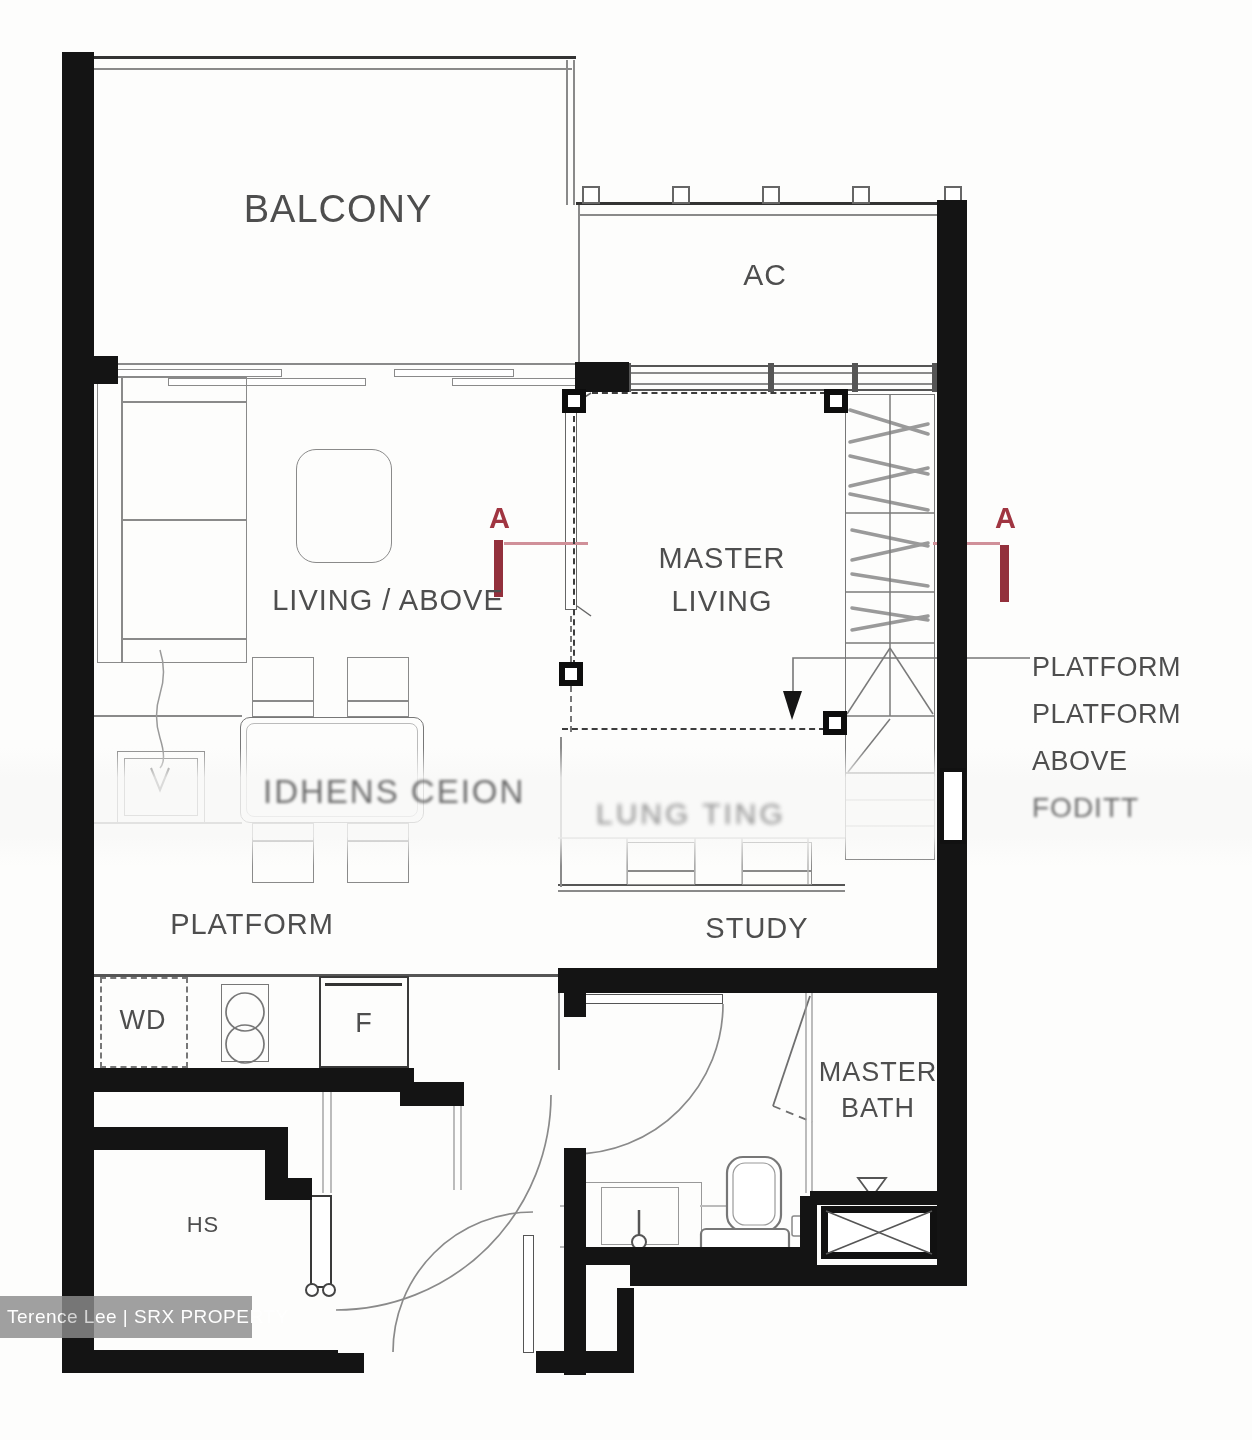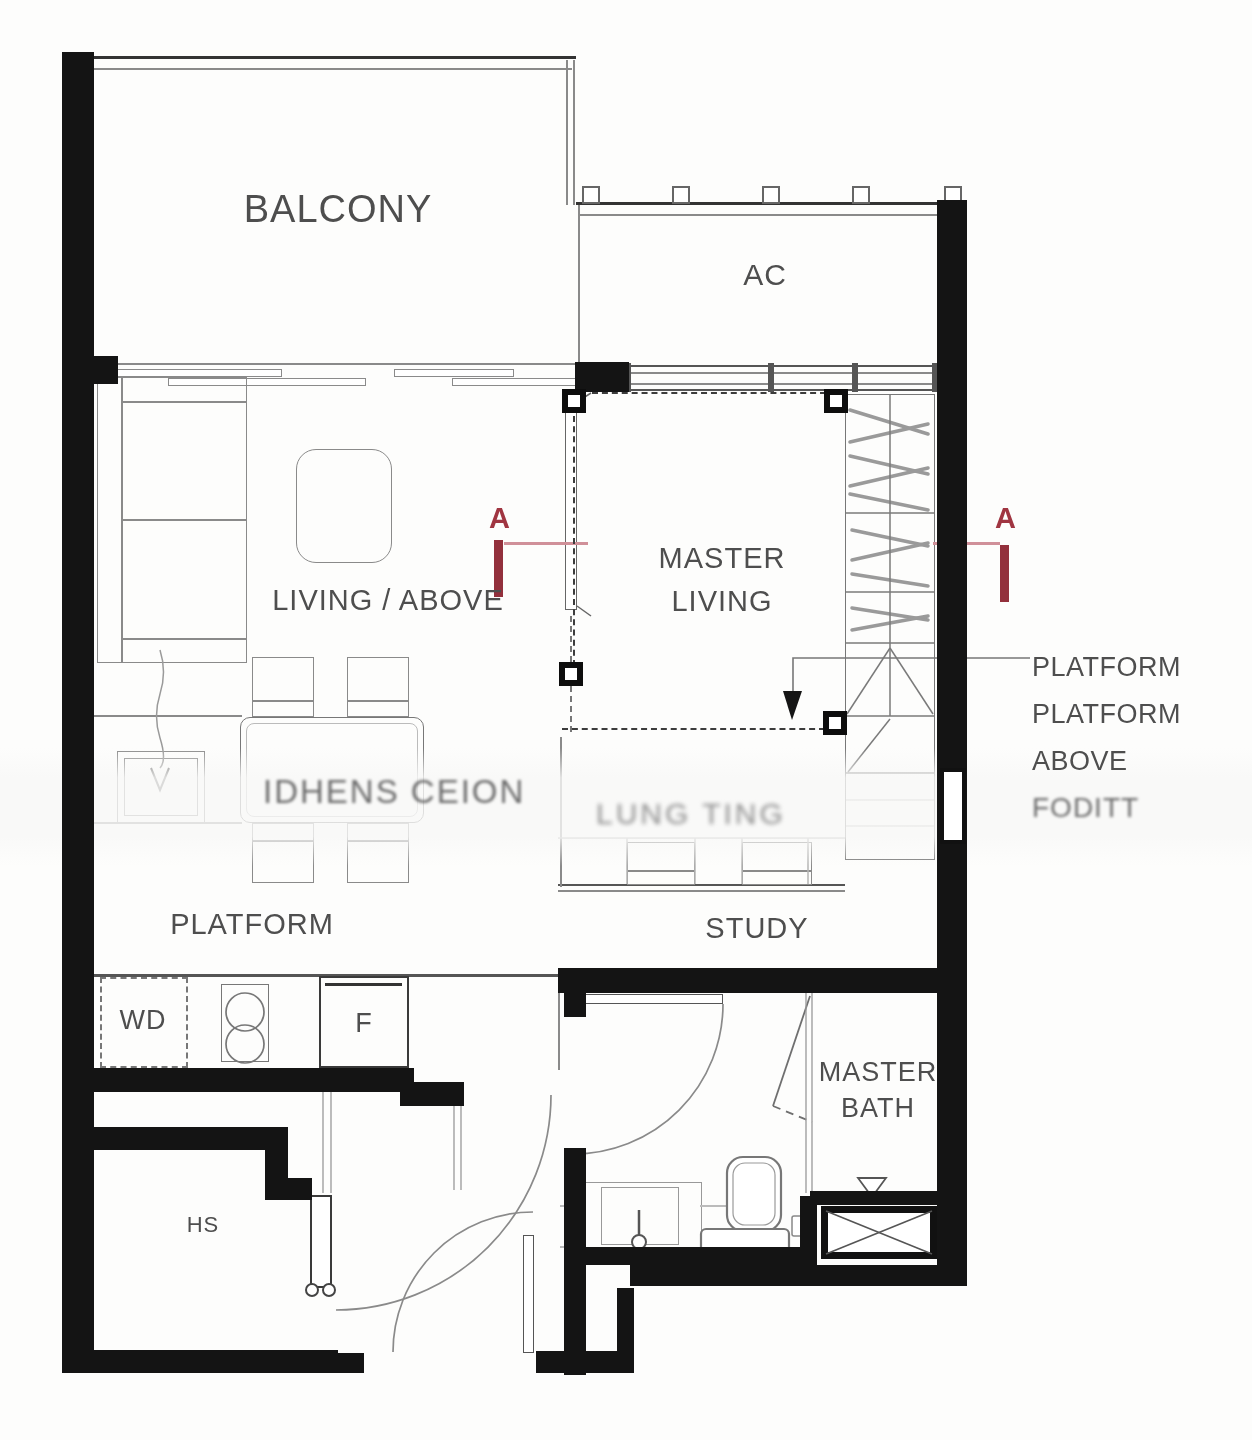--- a/index.html
+++ b/index.html
@@ -283,14 +283,17 @@
   <div class="redln" style="left:933px;top:542px;width:67px;height:2.5px"></div>
 
   <div class="lbl lft" style="left:1032px;top:636px;font-size:27px;letter-spacing:.5px">PLATFORM</div>
   <div class="lbl lft" style="left:1032px;top:683px;font-size:27px;letter-spacing:.5px">PLATFORM</div>
   <div class="lbl lft" style="left:1032px;top:730px;font-size:27px;letter-spacing:.5px">ABOVE</div>
   <div class="lbl lft blur1" style="left:1032px;top:776px;font-size:28px">FODITT</div>
 
   <div class="lbl lft blur1" style="left:263px;top:757px;font-size:33px;letter-spacing:2px;z-index:8">IDHENS CEION</div>
   <div class="lbl lft blur2" style="left:596px;top:781px;font-size:30px;letter-spacing:3px;z-index:8">LUNG TING</div>
 
+  <div class="wm">
+    <span>Terence Lee | SRX PROPERTY</span>
+  </div>
 
 </div>
 
 </body></html>

